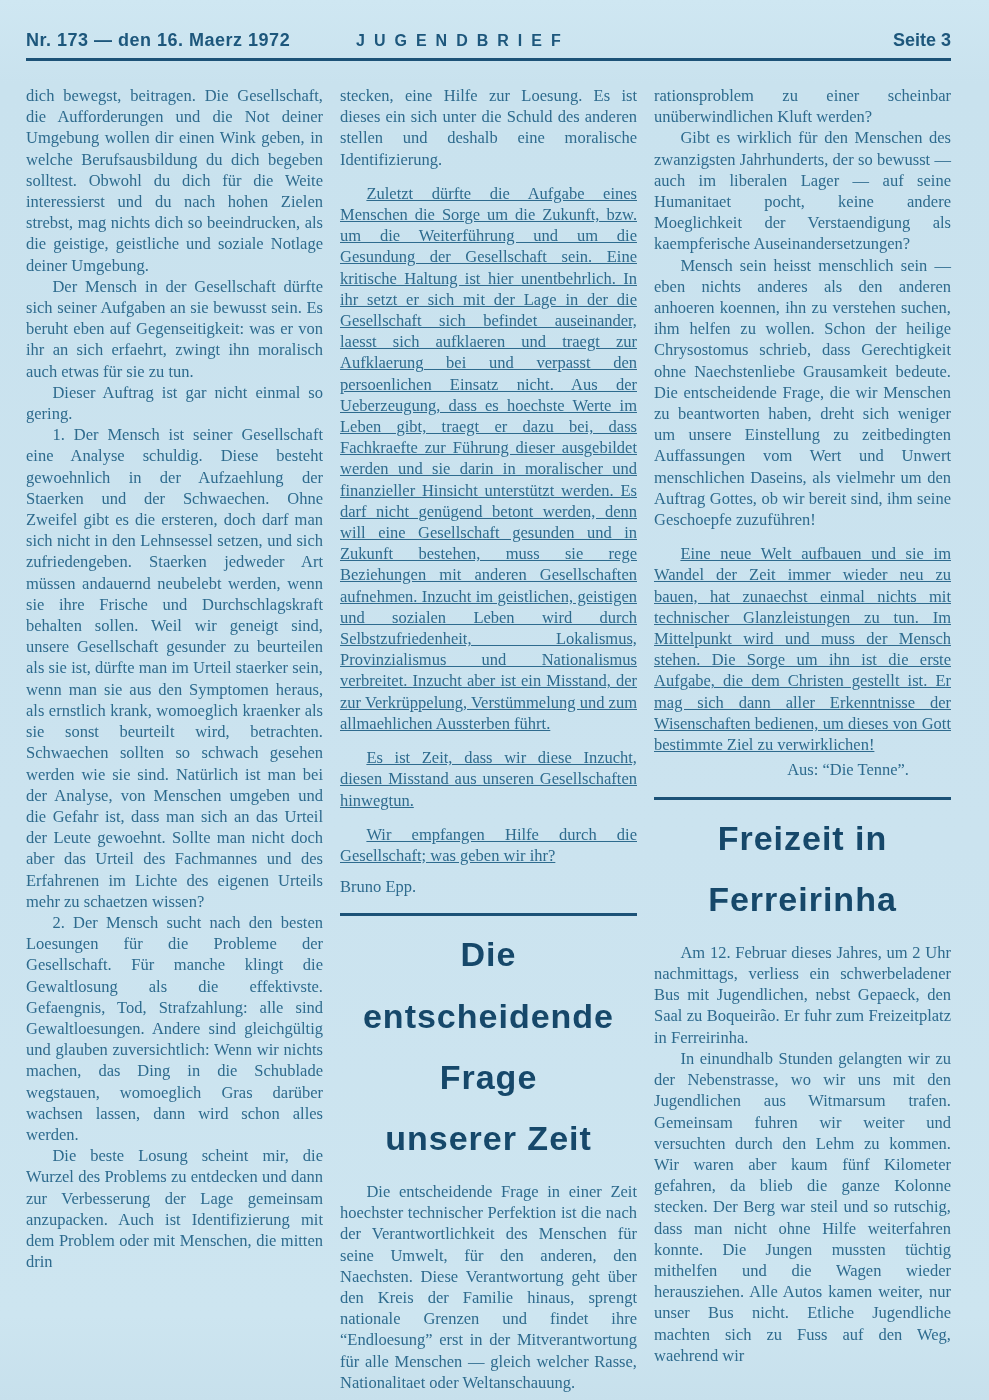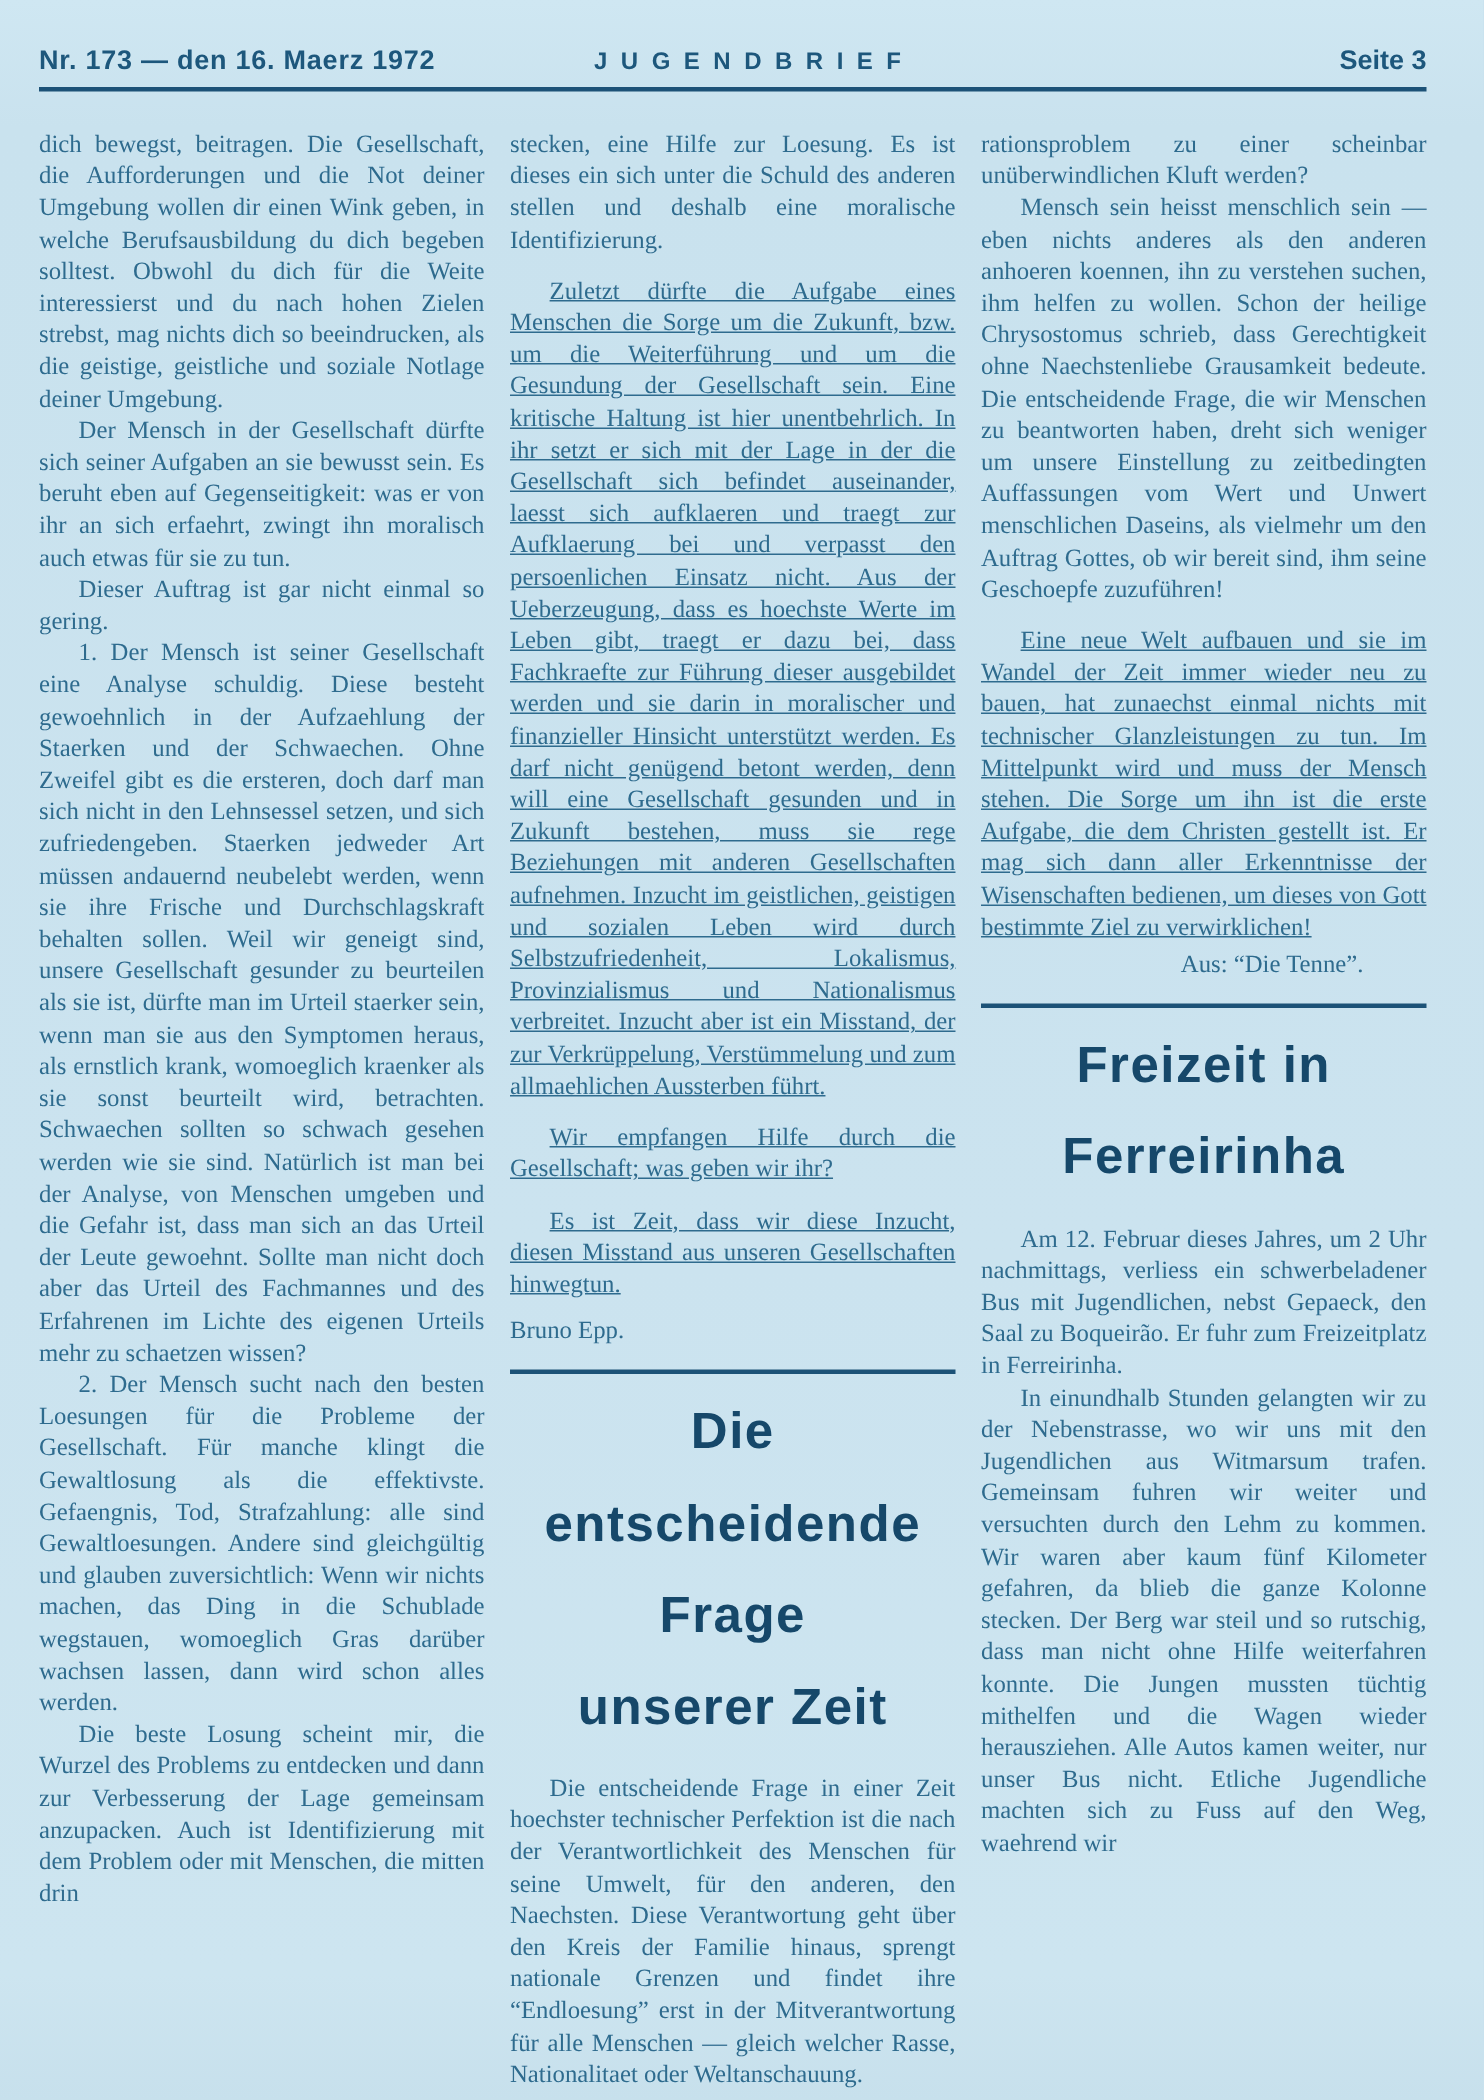--- a/index.html
+++ b/index.html
@@ -11,26 +11,25 @@
   }
   .page {
     position:relative;
     width:989px; height:1400px;
     padding:30px 38px 0 26px;
     background:linear-gradient(180deg,#cfe7f2 0%,#c9e2ee 6%,#cbe3ef 60%,#cde5f0 94%,#c7e0ec 100%);
     color:#2e6b8e;
   }
   
   .header {
-    display:flex; align-items:flex-end;
+    display:flex; align-items:center;
     font-family:"Liberation Sans", sans-serif;
     color:#1d577c;
     border-bottom:3px solid #1c5277;
     padding-bottom:7px;
-    gap:40px;
   }
   .issue    { width:330px; font-size:18px; font-weight:700; letter-spacing:.5px; }
   .masthead { flex:1; font-size:16px; font-weight:700; letter-spacing:9px; }
   .page-label { width:110px; text-align:right; font-size:18px; font-weight:700; }
   
   .columns { display:flex; gap:17px; padding-top:24px; }
   .col {
     width:297px;
     font-size:16.5px; line-height:21.2px;
     text-align:justify;
@@ -74,37 +73,38 @@
       <p>Der Mensch in der Gesellschaft dürfte sich seiner Aufgaben an sie bewusst sein. Es beruht eben auf Gegenseitigkeit: was er von ihr an sich erfaehrt, zwingt ihn moralisch auch etwas für sie zu tun.</p>
       <p>Dieser Auftrag ist gar nicht einmal so gering.</p>
       <p>1. Der Mensch ist seiner Gesellschaft eine Analyse schuldig. Diese besteht gewoehnlich in der Aufzaehlung der Staerken und der Schwaechen. Ohne Zweifel gibt es die ersteren, doch darf man sich nicht in den Lehnsessel setzen, und sich zufriedengeben. Staerken jedweder Art müssen andauernd neubelebt werden, wenn sie ihre Frische und Durchschlagskraft behalten sollen. Weil wir geneigt sind, unsere Gesellschaft gesunder zu beurteilen als sie ist, dürfte man im Urteil staerker sein, wenn man sie aus den Symptomen heraus, als ernstlich krank, womoeglich kraenker als sie sonst beurteilt wird, betrachten. Schwaechen sollten so schwach gesehen werden wie sie sind. Natürlich ist man bei der Analyse, von Menschen umgeben und die Gefahr ist, dass man sich an das Urteil der Leute gewoehnt. Sollte man nicht doch aber das Urteil des Fachmannes und des Erfahrenen im Lichte des eigenen Urteils mehr zu schaetzen wissen?</p>
       <p>2. Der Mensch sucht nach den besten Loesungen für die Probleme der Gesellschaft. Für manche klingt die Gewaltlosung als die effektivste. Gefaengnis, Tod, Strafzahlung: alle sind Gewaltloesungen. Andere sind gleichgültig und glauben zuversichtlich: Wenn wir nichts machen, das Ding in die Schublade wegstauen, womoeglich Gras darüber wachsen lassen, dann wird schon alles werden.</p>
       <p>Die beste Losung scheint mir, die Wurzel des Problems zu entdecken und dann zur Verbesserung der Lage gemeinsam anzupacken. Auch ist Identifizierung mit dem Problem oder mit Menschen, die mitten drin</p>
     </section>
 
     <section class="col">
       <p class="noindent">stecken, eine Hilfe zur Loesung. Es ist dieses ein sich unter die Schuld des anderen stellen und deshalb eine moralische Identifizierung.</p>
       <p class="spaced">Zuletzt dürfte die Aufgabe eines Menschen die Sorge um die Zukunft, bzw. um die Weiterführung und um die Gesundung der Gesellschaft sein. Eine kritische Haltung ist hier unentbehrlich. In ihr setzt er sich mit der Lage in der die Gesellschaft sich befindet auseinander, laesst sich aufklaeren und traegt zur Aufklaerung bei und verpasst den persoenlichen Einsatz nicht. Aus der Ueberzeugung, dass es hoechste Werte im Leben gibt, traegt er dazu bei, dass Fachkraefte zur Führung dieser ausgebildet werden und sie darin in moralischer und finanzieller Hinsicht unterstützt werden. Es darf nicht genügend betont werden, denn will eine Gesellschaft gesunden und in Zukunft bestehen, muss sie rege Beziehungen mit anderen Gesellschaften aufnehmen. Inzucht im geistlichen, geistigen und sozialen Leben wird durch Selbstzufriedenheit, Lokalismus, Provinzialismus und Nationalismus verbreitet. Inzucht aber ist ein Misstand, der zur Verkrüppelung, Verstümmelung und zum allmaehlichen Aussterben führt.</p>
+      <p class="spaced">Es ist Zeit, dass wir diese Inzucht, diesen Misstand aus unseren Gesellschaften hinwegtun.</p>
       <p class="spaced">Wir empfangen Hilfe durch die Gesellschaft; was geben wir ihr?</p>
-      <p class="spaced">Es ist Zeit, dass wir diese Inzucht, diesen Misstand aus unseren Gesellschaften hinwegtun.</p>
       <p class="signature">Bruno Epp.</p>
 
       <hr class="rule">
 
       <h2 class="article-title">
         <span>Die entscheidende Frage</span>
         <span>unserer Zeit</span>
       </h2>
 
       <p>Die entscheidende Frage in einer Zeit hoechster technischer Perfektion ist die nach der Verantwortlichkeit des Menschen für seine Umwelt, für den anderen, den Naechsten. Diese Verantwortung geht über den Kreis der Familie hinaus, sprengt nationale Grenzen und findet ihre “Endloesung” erst in der Mitverantwortung für alle Menschen — gleich welcher Rasse, Nationalitaet oder Weltanschauung.</p>
       <p class="spaced">Ist es überhaupt verstaendlich, von persoenlicher Zu- oder Abneigung zu sprechen? Darf für einen Christen das so viel zitierte Gene-</p>
     </section>
 
     <section class="col">
       <p class="noindent">rationsproblem zu einer scheinbar unüberwindlichen Kluft werden?</p>
+      <p>Gibt es wirklich für den Menschen des zwanzigsten Jahrhunderts, der so bewusst — auch im liberalen Lager — auf seine Humanitaet pocht, keine andere Moeglichkeit der Verstaendigung als kaempferische Auseinandersetzungen?</p>
       <p>Mensch sein heisst menschlich sein — eben nichts anderes als den anderen anhoeren koennen, ihn zu verstehen suchen, ihm helfen zu wollen. Schon der heilige Chrysostomus schrieb, dass Gerechtigkeit ohne Naechstenliebe Grausamkeit bedeute. Die entscheidende Frage, die wir Menschen zu beantworten haben, dreht sich weniger um unsere Einstellung zu zeitbedingten Auffassungen vom Wert und Unwert menschlichen Daseins, als vielmehr um den Auftrag Gottes, ob wir bereit sind, ihm seine Geschoepfe zuzuführen!</p>
       <p class="spaced">Eine neue Welt aufbauen und sie im Wandel der Zeit immer wieder neu zu bauen, hat zunaechst einmal nichts mit technischer Glanzleistungen zu tun. Im Mittelpunkt wird und muss der Mensch stehen. Die Sorge um ihn ist die erste Aufgabe, die dem Christen gestellt ist. Er mag sich dann aller Erkenntnisse der Wisenschaften bedienen, um dieses von Gott bestimmte Ziel zu verwirklichen!</p>
       <p class="attribution">Aus: “Die Tenne”.</p>
 
       <hr class="rule">
 
       <h2 class="article-title">Freizeit in Ferreirinha</h2>
 
       <p>Am 12. Februar dieses Jahres, um 2 Uhr nachmittags, verliess ein schwerbeladener Bus mit Jugendlichen, nebst Gepaeck, den Saal zu Boqueirão. Er fuhr zum Freizeitplatz in Ferreirinha.</p>
       <p>In einundhalb Stunden gelangten wir zu der Nebenstrasse, wo wir uns mit den Jugendlichen aus Witmarsum trafen. Gemeinsam fuhren wir weiter und versuchten durch den Lehm zu kommen. Wir waren aber kaum fünf Kilometer gefahren, da blieb die ganze Kolonne stecken. Der Berg war steil und so rutschig, dass man nicht ohne Hilfe weiterfahren konnte. Die Jungen mussten tüchtig mithelfen und die Wagen wieder herausziehen. Alle Autos kamen weiter, nur unser Bus nicht. Etliche Jugendliche machten sich zu Fuss auf den Weg, waehrend wir</p>

